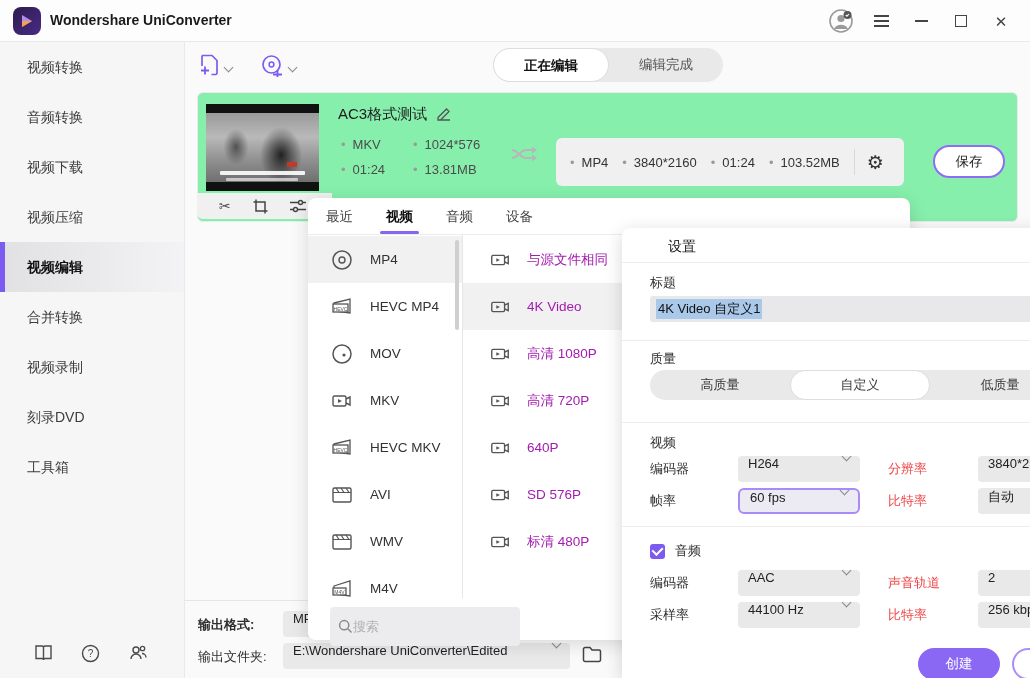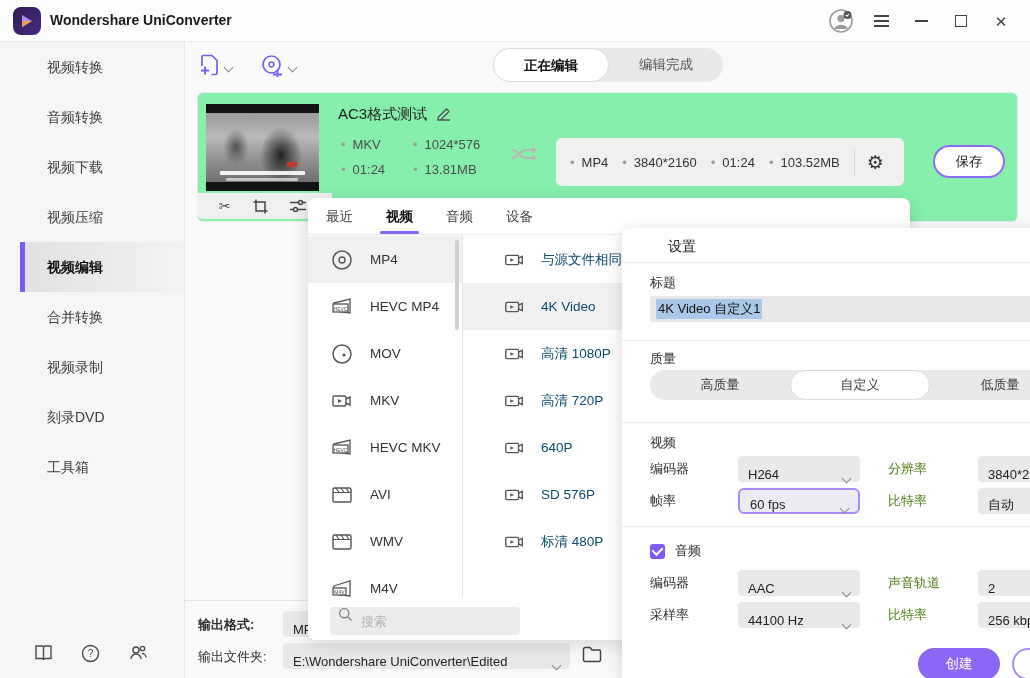--- a/index.html
+++ b/index.html
@@ -17,21 +17,21 @@
   .win-controls { position:absolute; right:0; top:0; height:42px; display:flex; align-items:center; gap:14px; padding-right:16px; }
   .wc-btn { width:26px; height:26px; display:flex; align-items:center; justify-content:center; color:#444; }
   .hamburger { display:flex; flex-direction:column; gap:3.5px; }
   .hamburger i { display:block; width:15px; height:1.6px; background:#444; }
   .min-glyph { width:13px; height:1.6px; background:#444; }
   .max-glyph { width:12px; height:12px; border:1.6px solid #444; }
   .close-glyph { font-size:15px; color:#444; line-height:1; }
 
   
   .sidebar { position:absolute; left:0; top:42px; width:185px; height:636px; background:#f6f6f7;
-             border-right:1px solid #e9e9e9;padding-left:20px; }
+             border-right:1px solid #e9e9e9; }
   .side-item { position:relative; height:50px; line-height:50px; padding-left:27px; font-size:14px;
                color:#3c3c3c; cursor:pointer; }
   .side-item.active { font-weight:700; color:#111;
                background:linear-gradient(to right,#e1e1e4,#f3f3f5); }
   .side-item.active::before { content:""; position:absolute; left:0; top:0; width:5px; height:50px; background:#7c5bf1; }
   .side-footer { position:absolute; left:0; bottom:14px; width:185px; display:flex; gap:27px; padding-left:34px; }
   .side-footer .ficon { width:20px; height:20px; color:#4a4a4a; }
 
   
   .toolbar { position:absolute; left:185px; top:42px; width:845px; height:48px; }
@@ -72,21 +72,21 @@
 
   
   .edit-strip { position:absolute; left:197px; top:193px; width:135px; height:26px; background:#f0f0f1;
                 border-radius:0 0 6px 6px; display:flex; align-items:center; gap:22px; padding-left:22px;
                 color:#444; }
   .edit-strip .et { font-size:14px; cursor:pointer; }
 
   
   .footer { position:absolute; left:185px; top:600px; width:845px; height:78px; border-top:1px solid #e6e6e6; }
   .f-label { position:absolute; left:13px; font-size:13px; color:#2e2e2e; }
-  .field { background:#e9e9ea; border-radius:4px; height:26px; display:flex; align-items:flex-end;
+  .field { background:#e9e9ea; border-radius:4px; height:26px; display:flex; align-items:flex-start;
            padding:0 10px; font-size:13px; color:#222; }
   .fmt-field { position:absolute; left:98px; top:10px; width:130px; justify-content:space-between; }
   .folder-field { position:absolute; left:98px; top:42px; width:287px; justify-content:space-between; }
   .folder-icon { position:absolute; left:397px; top:45px; color:#444; cursor:pointer; }
 
   
   .popup { position:absolute; left:308px; top:198px; width:602px; height:442px; background:#fff;
            border-radius:8px; box-shadow:0 4px 18px rgba(0,0,0,.14); z-index:10; }
   .p-tabs { display:flex; gap:33px; padding:10px 0 0 18px; font-size:13.5px; color:#444; height:36px; }
   .p-tab { position:relative; padding-bottom:8px; cursor:pointer; }
@@ -95,48 +95,48 @@
                          background:#8566f2; border-radius:2px; }
   .p-divider { position:absolute; left:0; top:36px; width:602px; height:1px; background:#ececec; }
   .p-vline { position:absolute; left:154px; top:37px; width:1px; height:365px; background:#e7e7e8; }
   .fmt-col { position:absolute; left:0; top:38px; width:154px; }
   .fmt-row { height:47px; display:flex; align-items:center; gap:16px; padding-left:22px; font-size:13.5px;
              color:#333; cursor:pointer; }
   .fmt-row.selected { background:#f1f1f2; }
   .fmt-row .ficn { width:24px; height:24px; color:#555; flex:0 0 24px; }
   .scrollbar { position:absolute; left:147px; top:42px; width:4px; height:90px; background:#cfcfcf; border-radius:2px; }
   .pre-col { position:absolute; left:155px; top:38px; width:160px; }
-  .pre-row { height:47px; display:flex; align-items:center; gap:16px; padding-left:40px; font-size:13.5px;
-             color:#0c4a6e; cursor:pointer; }
+  .pre-row { height:47px; display:flex; align-items:center; gap:16px; padding-left:26px; font-size:13.5px;
+             color:#a21caf; cursor:pointer; }
   .pre-row.selected { background:#f1f1f2; }
   .pre-row .ficn { width:22px; height:22px; color:#555; flex:0 0 22px; }
   .search-strip { position:absolute; left:0; top:400px; width:310px; height:42px; background:#fff;
                   border-radius:0 0 0 8px; }
-  .search-box { position:absolute; left:22px; top:9px; width:190px; height:28px; background:#ececee;
-                border-radius:4px; display:flex; padding:0 8px; gap:8px; }
+  .search-box { position:absolute; left:22px; top:9px; width:190px; height:39px; background:#ececee;
+                border-radius:4px; display:flex; align-items:center; padding:0 8px; }
   .search-box input { border:none; outline:none; background:transparent; font-size:13px; width:130px;
                       color:#333; font-family:inherit; }
   .search-box input::placeholder { color:#b0b0b0; }
 
   
   .settings { position:absolute; left:622px; top:228px; width:430px; height:450px; background:#fff;
               border-radius:8px 0 0 0; box-shadow:0 4px 18px rgba(0,0,0,.16); z-index:20; }
   .s-title { position:absolute; left:28px; top:10px; font-size:14px; color:#1b1b1b;margin-left:18px; }
   .s-div { position:absolute; left:0; width:430px; height:1px; background:#ededee; }
   .s-label { position:absolute; left:28px; font-size:13px; color:#2e2e2e; }
   .title-input { position:absolute; left:28px; top:68px; width:402px; height:26px; background:#e8e8ea;
                  border-radius:3px; display:flex; align-items:center; padding:0 6px; font-size:13px; }
   .title-input .sel { background:#a9c8ea; padding:1px 2px; color:#111; }
   .seg { position:absolute; left:28px; top:142px; width:420px; height:30px; background:#e9e9ea;
          border-radius:15px; display:flex; }
   .seg-opt { width:140px; text-align:center; line-height:30px; font-size:13px; color:#3a3a3a; cursor:pointer; }
   .seg-opt.active { background:#fff; border:1px solid #ddd; border-radius:15px; line-height:28px; }
   .sec-label { position:absolute; left:28px; font-size:13px; color:#2e2e2e; }
   .s-row-label { position:absolute; left:28px; font-size:13px; color:#2e2e2e; line-height:26px; }
-  .s-row-label2 { position:absolute; left:266px; font-size:13px; color:#4d7c0f; line-height:26px; }
+  .s-row-label2 { position:absolute; left:266px; font-size:13px; color:#ef4444; line-height:26px; }
   .s-select { position:absolute; left:116px; width:122px; justify-content:space-between; cursor:pointer; }
   .s-select.focused { border:2px solid #a98af7; border-radius:6px; background:#eceaf2; }
   .s-field-cut { position:absolute; left:356px; width:96px; border-radius:4px; }
   .audio-check { position:absolute; left:28px; top:314px; display:flex; align-items:center; gap:10px;
                  font-size:13px; color:#2e2e2e; cursor:pointer; }
   .cb { width:15px; height:15px; background:#7c5bf1; border-radius:3px; position:relative; }
   .cb::after { content:""; position:absolute; left:4px; top:1.5px; width:5px; height:8px;
                border-right:2px solid #fff; border-bottom:2px solid #fff; transform:rotate(45deg); }
   .create-btn { position:absolute; left:296px; top:420px; width:82px; height:32px; background:#8b68f4;
                 border-radius:16px; color:#fff; text-align:center; line-height:32px; font-size:13.5px; cursor:pointer; }

